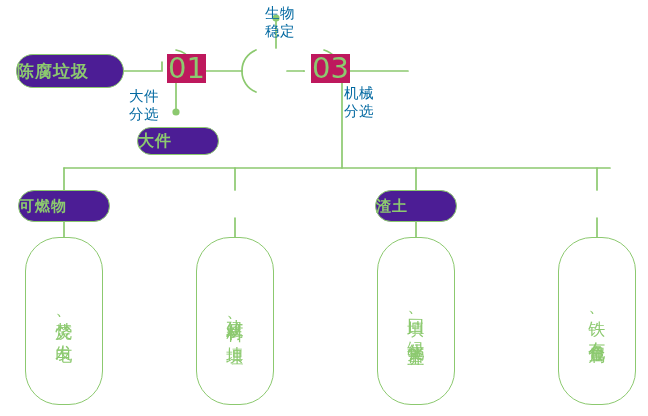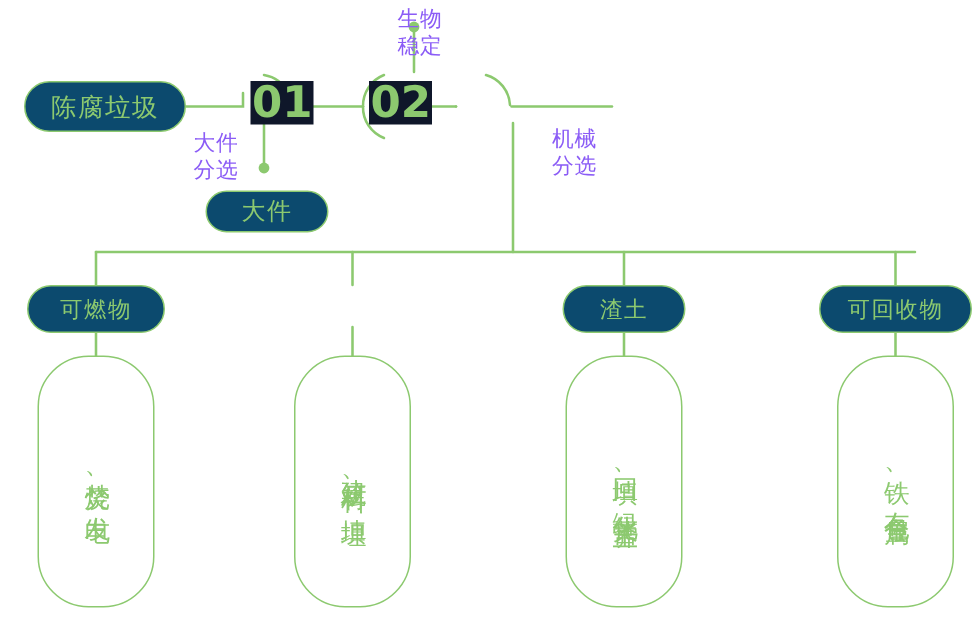--- a/index.html
+++ b/index.html
@@ -27,24 +27,24 @@
 
   
   .pill {
     position: absolute;
     box-sizing: border-box;
     border: 1.6px solid #8CC96F;
     border-radius: 999px;
     color: #8CC96F;
     display: flex;
     align-items: center;
-    justify-content: center;
     letter-spacing: 1px;
-    background: #0c4a6e;
+    background: #4c1d95;
     white-space: nowrap;
+    font-weight: bold;
   }
   .pill.root {
     left: 16px;
     top: 54px;
     width: 108px;
     height: 34px;
     font-size: 17px;
   }
   .pill.bulky {
     left: 137px;
@@ -57,31 +57,31 @@
     top: 190px;
     height: 32px;
     font-size: 15px;
   }
 
   
   .stage-num {
     position: absolute;
     color: #8CC96F;
     font-size: 29px;
-    font-weight: 700;
+    font-weight: 400;
     letter-spacing: 0px;
     line-height: 1;
-    background: #0f172a;
+    background: #be185d;
     padding: 0 1px;
   }
 
   
   .annot {
     position: absolute;
-    color: #8b5cf6;
+    color: #0369a1;
     font-size: 14.5px;
     line-height: 1.22;
     letter-spacing: 0.5px;
     text-align: left;
     white-space: pre;
     background: transparent;
   }
 
   
   .outbox {
@@ -153,41 +153,38 @@
 
     <circle cx="276" cy="18" r="3.6" fill="#8CC96F"></circle>
     <circle cx="176" cy="112" r="3.6" fill="#8CC96F"></circle>
   </svg>
 
   <div class="pill root">
     <span>陈腐垃圾</span>
   </div>
 
   <div class="stage-num" style="left:167px; top:54px;">01</div>
-  <div class="stage-num" style="left:246px; top:54px;">02</div>
+  <div class="stage-num" style="left:311px; top:54px;">03</div>
 
   <div class="annot" style="left:129px; top:88px;">大件
 分选</div>
   <div class="annot" style="left:265px; top:5px;">生物
 稳定</div>
-  <div class="annot" style="left:368px; top:85px;text-align:center;">机械
+  <div class="annot" style="left:344px; top:85px;text-align:center;">机械
 分选</div>
 
   <div class="pill bulky">
     <span>大件</span>
   </div>
 
   <div class="pill cat" style="left:18px; width:92px;">
     <span>可燃物</span>
   </div>
   <div class="pill cat" style="left:375px; width:82px;">
     <span>渣土</span>
-  </div>
-  <div class="pill cat" style="left:546px; width:102px;">
-    <span>可回收物</span>
   </div>
 
   <div class="outbox" style="left:25px; width:78px;">
     <div class="vtext">焚烧、发电</div>
   </div>
   <div class="outbox" style="left:196px; width:78px;">
     <div class="vtext">建筑材料、填埋</div>
   </div>
   <div class="outbox" style="left:377px; width:78px;">
     <div class="vtext">回填、绿化营养土</div>

